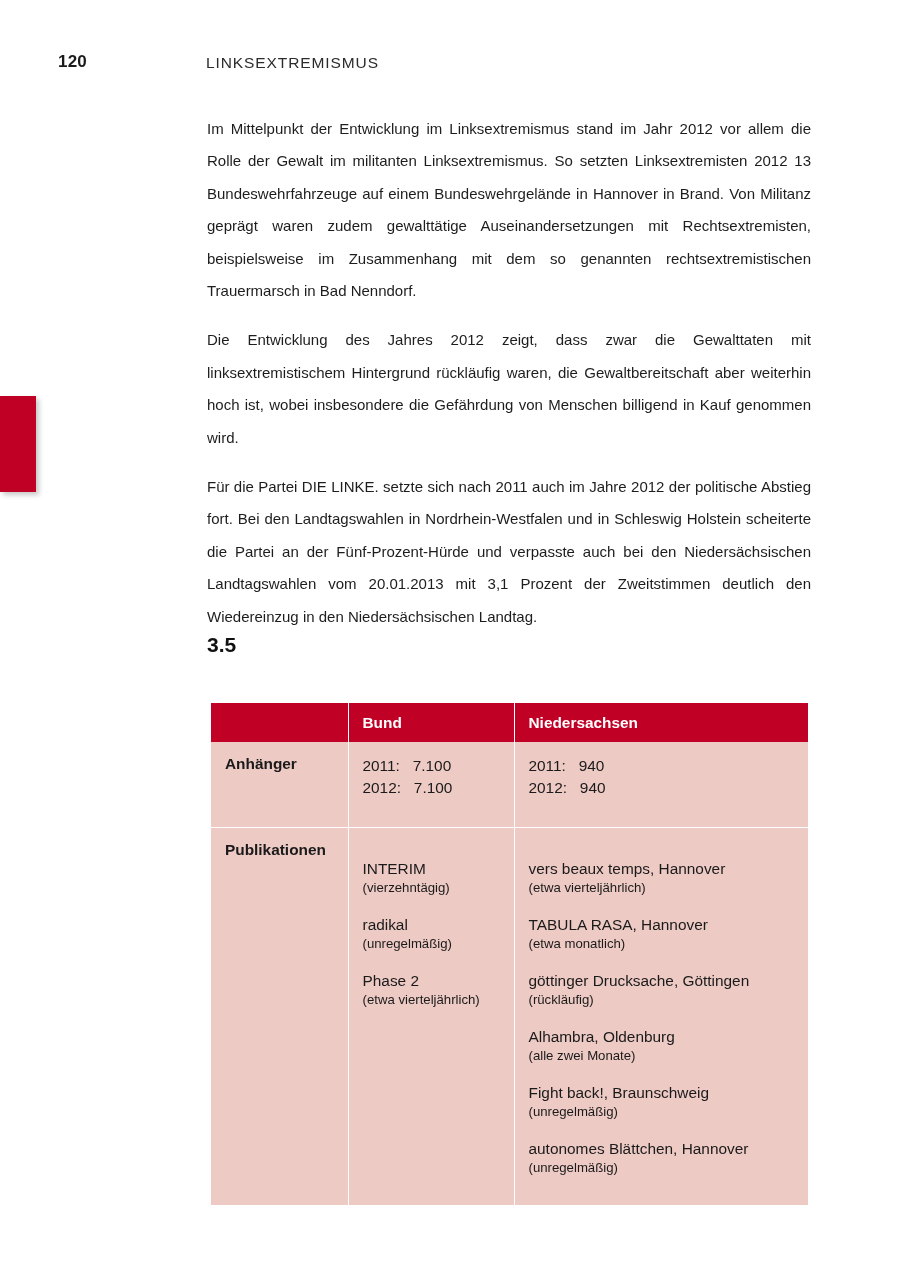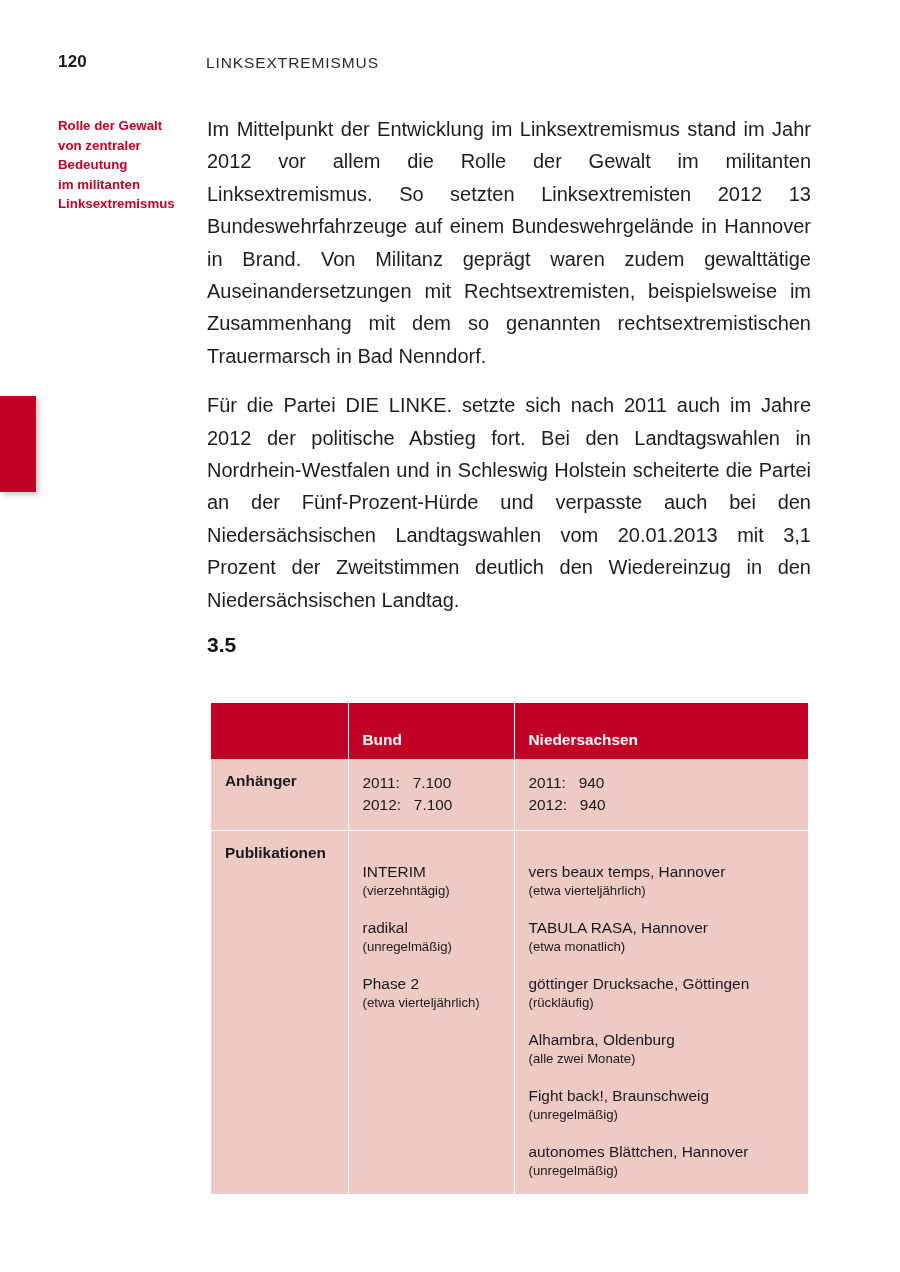--- a/index.html
+++ b/index.html
@@ -73,21 +73,21 @@
   .margin-note div { white-space: nowrap; }
 
   
   .body-col {
     position: absolute;
     left: 207px;
     top: 113px;
     width: 604px;
   }
   .para {
-    font-size: 20px;
+    font-size: 15px;
     line-height: 32.4px;
     text-align: justify;
     text-justify: inter-word;
     margin: 0 0 17px 0;
     color: #1d1d1d;
     hyphens: manual;
   }
   .para:last-child { margin-bottom: 0; }
 
   
@@ -129,30 +129,30 @@
   .data-table col.c2 { width: 166px; }
   .data-table col.c3 { width: 294px; }
 
   .data-table thead th {
     background: #c10026;
     color: #ffffff;
     font-size: 15.4px;
     font-weight: bold;
     text-align: left;
     height: 39px;
-    padding: 17px 0 0 14px;
+    padding: 0 0 0 14px;
     border-right: 1px solid #ffffff;
     vertical-align: middle;
   }
   .data-table thead th:last-child { border-right: none; }
 
   .data-table tbody td {
     background: #eecac5;
     vertical-align: top;
-    padding: 13px 12px 14px 14px;
+    padding: 13px 12px 28px 14px;
     border-right: 1px solid #ffffff;
     border-bottom: 1px solid #ffffff;
     color: #1a1a1a;
   }
   .data-table tbody td:last-child { border-right: none; }
   .data-table tbody tr:last-child td { border-bottom: none; }
 
   .rowlabel {
     font-weight: bold;
     font-size: 15.4px;
@@ -184,30 +184,24 @@
 
 <div class="page">
 
   <div class="edge-tab"></div>
 
   <div class="running-head">
     <div class="folio">120</div>
     <div class="chapter-title">LINKSEXTREMISMUS</div>
   </div>
 
-  <div class="margin-note">
-    <div>Rolle der Gewalt</div>
-    <div>von zentraler</div>
-    <div>Bedeutung</div>
-    <div>im militanten</div>
-    <div>Linksextremismus</div>
-  </div>
 
   <div class="body-col">
     <p class="para">Im Mittelpunkt der Entwicklung im Linksextremismus stand im Jahr 2012 vor allem die Rolle der Gewalt im militanten Linksextremismus. So setzten Linksextremisten 2012 13 Bundeswehrfahrzeuge auf einem Bundeswehrgelände in Hannover in Brand. Von Militanz geprägt waren zudem gewalttätige Auseinandersetzungen mit Rechtsextremisten, beispielsweise im Zusammenhang mit dem so genannten rechtsextremistischen Trauermarsch in Bad Nenndorf.</p>
+    <p class="para">Die Entwicklung des Jahres 2012 zeigt, dass zwar die Gewalttaten mit linksextremistischem Hintergrund rückläufig waren, die Gewaltbereitschaft aber weiterhin hoch ist, wobei insbesondere die Gefährdung von Menschen billigend in Kauf genommen wird.</p>
     <p class="para">Für die Partei DIE LINKE. setzte sich nach 2011 auch im Jahre 2012 der politische Abstieg fort. Bei den Landtagswahlen in Nordrhein-Westfalen und in Schleswig Holstein scheiterte die Partei an der Fünf-Prozent-Hürde und verpasste auch bei den Niedersächsischen Landtagswahlen vom 20.01.2013 mit 3,1 Prozent der Zweitstimmen deutlich den Wiedereinzug in den Niedersächsischen Landtag.</p>
   </div>
 
   <div class="section-head">
     <div class="section-num">3.5</div>
   </div>
 
   <table class="data-table">
     <colgroup>
       <col class="c1">

